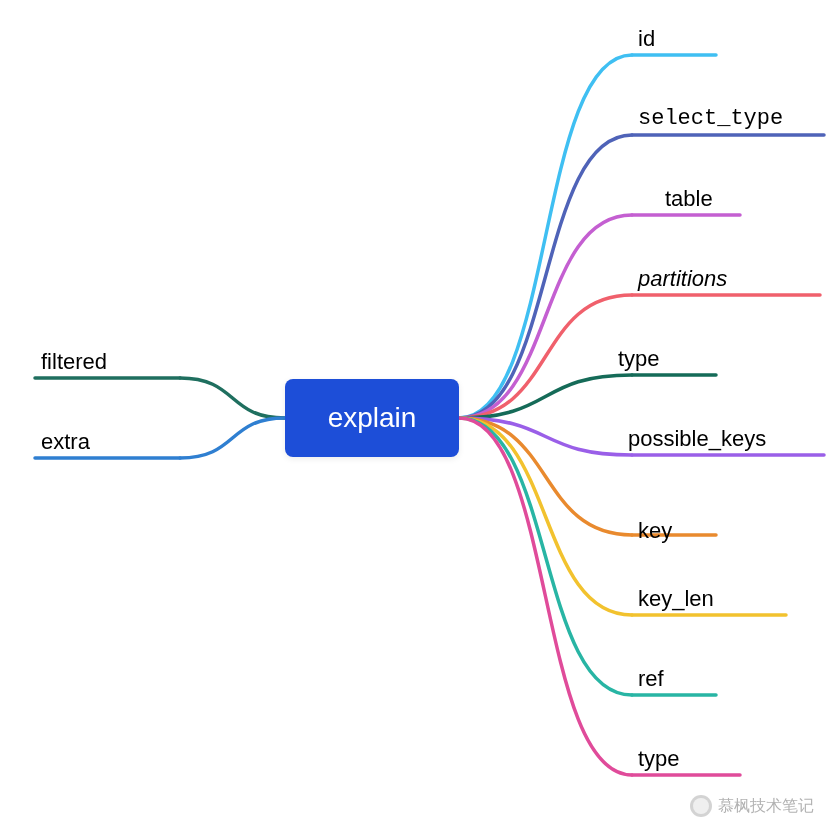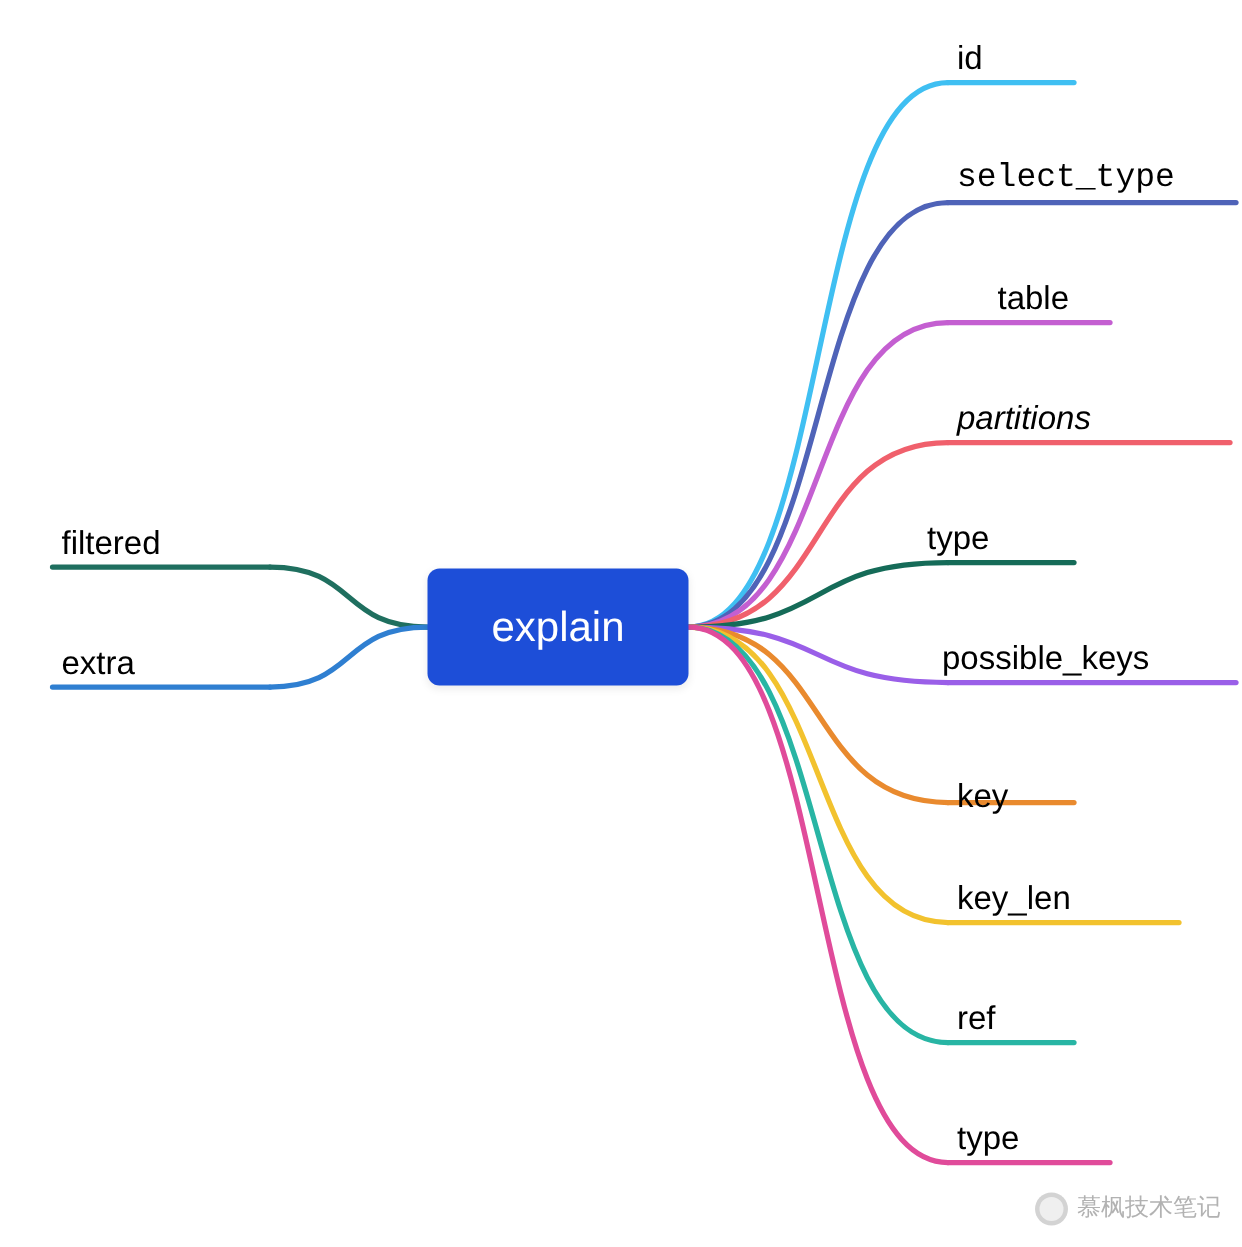--- a/index.html
+++ b/index.html
@@ -36,21 +36,21 @@
     font-size: 22px;
     color: #000000;
     line-height: 1;
     white-space: nowrap;
   }
   .watermark {
     position: absolute;
     right: 14px;
     bottom: 14px;
     display: flex;
-    align-items: flex-start;
+    align-items: flex-end;
     gap: 6px;
     color: #aaaaaa;
     font-size: 16px;
     opacity: 0.9;
     user-select: none;
   }
   .watermark .wm-icon {
     width: 22px;
     height: 22px;
     border-radius: 50%;

